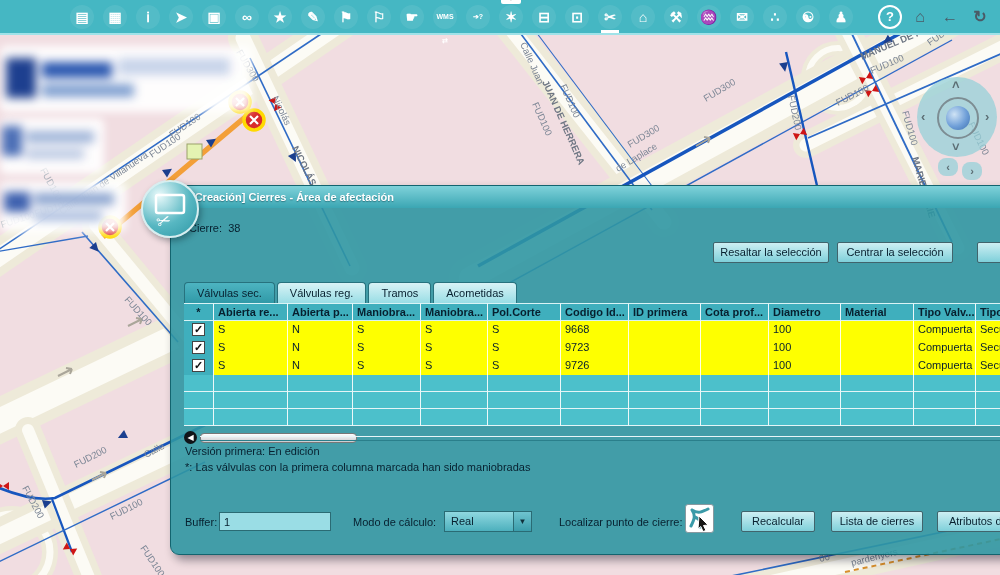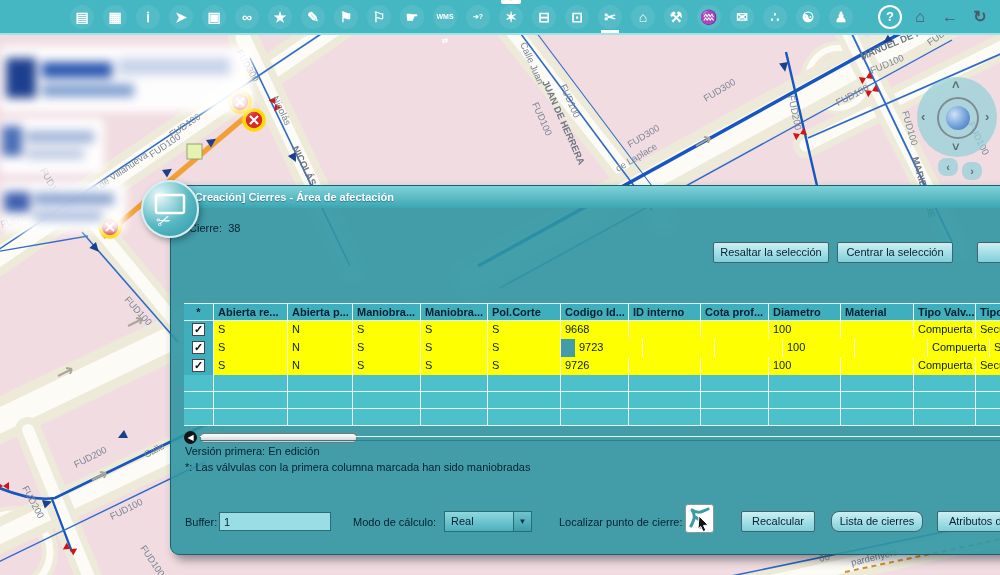--- a/index.html
+++ b/index.html
@@ -296,31 +296,37 @@
 
     <div class="dlg-line" style="top:36px;">
       <span>Cierre:</span>&nbsp;&nbsp;<span>38</span>
     </div>
     <div id="top-buttons">
         <button class="btn" style="left: 542px; top: 56px; width: 116px;">Resaltar la selección</button>
         <button class="btn" style="left: 666px; top: 56px; width: 116px;">Centrar la selección</button>
         <button class="btn" style="left: 806px; top: 56px; width: 70px;">Zo</button>
       </div>
 
+    <div class="tabs" id="tabs">
+        <div class="tab active">Válvulas sec.</div>
+        <div class="tab">Válvulas reg.</div>
+        <div class="tab">Tramos</div>
+        <div class="tab">Acometidas</div>
+      </div>
 
     <div class="tbl" id="tbl">
         <div class="trow hrow">
           <div class="cell" style="width: 30px; text-align: center;">*</div>
           <div class="cell" style="width: 74px;">Abierta re...</div>
           <div class="cell" style="width: 65px;">Abierta p...</div>
           <div class="cell" style="width: 68px;">Maniobra...</div>
           <div class="cell" style="width: 67px;">Maniobra...</div>
           <div class="cell" style="width: 73px;">Pol.Corte</div>
           <div class="cell" style="width: 68px;">Codigo Id...</div>
-          <div class="cell" style="width: 72px;">ID interno</div>
+          <div class="cell" style="width: 72px;">ID primera</div>
           <div class="cell" style="width: 68px;">Cota prof...</div>
           <div class="cell" style="width: 72px;">Diametro</div>
           <div class="cell" style="width: 73px;">Material</div>
           <div class="cell" style="width: 62px;">Tipo Valv...</div>
           <div class="cell" style="width: 60px;">Tipo</div>
         </div>
         <div class="trow drow">
           <div class="cell chk-cell" style="width: 30px;"><span class="chkbox">✓</span></div>
           <div class="cell" style="width: 74px;">S</div>
           <div class="cell" style="width: 65px;">N</div>
@@ -335,21 +341,21 @@
           <div class="cell" style="width: 62px;">Compuerta</div>
           <div class="cell" style="width: 60px;">Secu</div>
         </div>
         <div class="trow drow">
           <div class="cell chk-cell" style="width: 30px;"><span class="chkbox">✓</span></div>
           <div class="cell" style="width: 74px;">S</div>
           <div class="cell" style="width: 65px;">N</div>
           <div class="cell" style="width: 68px;">S</div>
           <div class="cell" style="width: 67px;">S</div>
           <div class="cell" style="width: 73px;">S</div>
-          <div class="cell" style="width: 68px; margin-left: 14px;">9723</div>
+          <div class="cell" style="width: 68px;">9723</div>
           <div class="cell" style="width: 72px;"></div>
           <div class="cell" style="width: 68px;"></div>
           <div class="cell" style="width: 72px;">100</div>
           <div class="cell" style="width: 73px;"></div>
           <div class="cell" style="width: 62px;">Compuerta</div>
           <div class="cell" style="width: 60px;">Secu</div>
         </div>
         <div class="trow drow">
           <div class="cell chk-cell" style="width: 30px;"><span class="chkbox">✓</span></div>
           <div class="cell" style="width: 74px;">S</div>
@@ -430,18 +436,18 @@
     </div>
     <div class="dlg-line" style="left:388px;top:330px;">Localizar punto de cierre:</div>
     <div class="loc-icon">
       <svg width="27" height="27" viewBox="0 0 27 27">
         <path d="M6,5 C10,11 8,15 5,21 M6,5 C12,9 16,7 22,4 M9,12 C14,14 16,18 14,22" stroke="#3a9aa8" stroke-width="3" fill="none" stroke-linecap="round"></path>
         <path d="M13,11 L22,20 L17.5,20.5 L20,25.5 L17,26.5 L14.8,21.5 L12,24 Z" fill="#151515" stroke="#fff" stroke-width="1"></path>
       </svg>
     </div>
     <div id="bottom-buttons">
         <button class="btn" style="left: 570px; top: 325px; width: 74px;">Recalcular</button>
-        <button class="btn" style="left: 660px; top: 325px; width: 92px; border-radius: 8px;">Lista de cierres</button>
+        <button class="btn" style="left: 660px; top: 325px; width: 92px;">Lista de cierres</button>
         <button class="btn" style="left: 766px; top: 325px; width: 96px;">Atributos del C</button>
       </div>
   </div>
 
 </div>
 
 </body></html>

